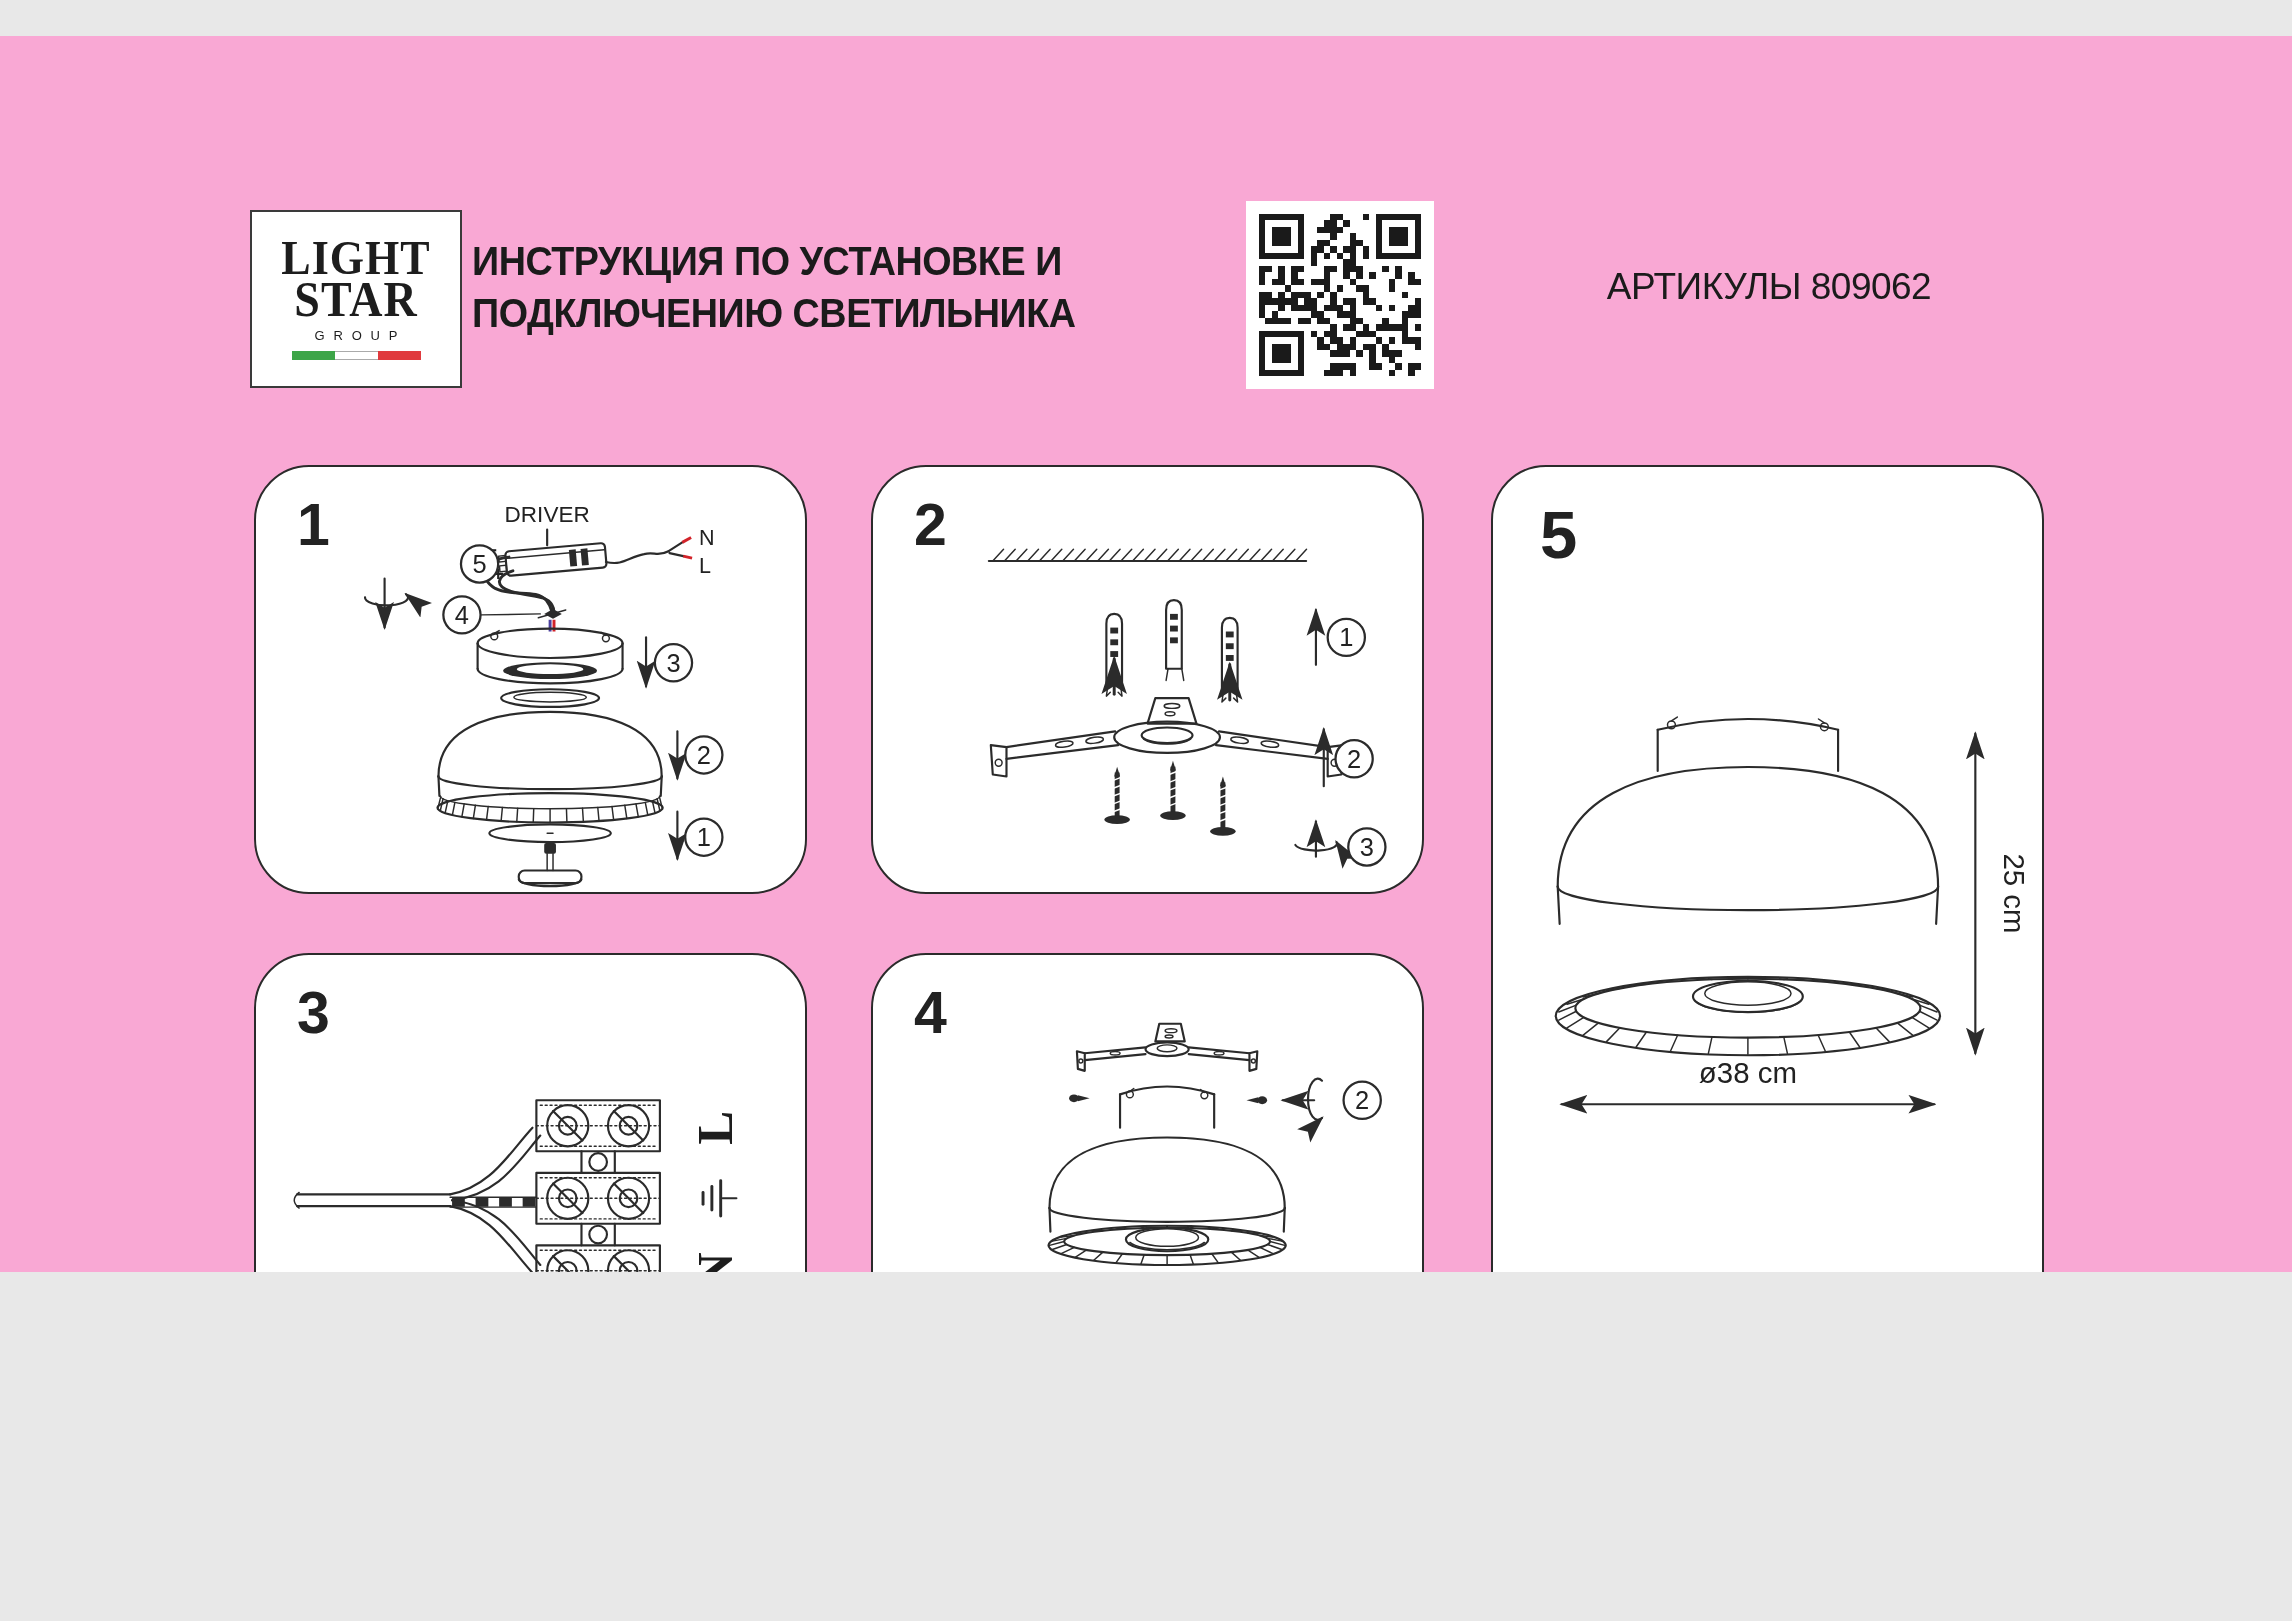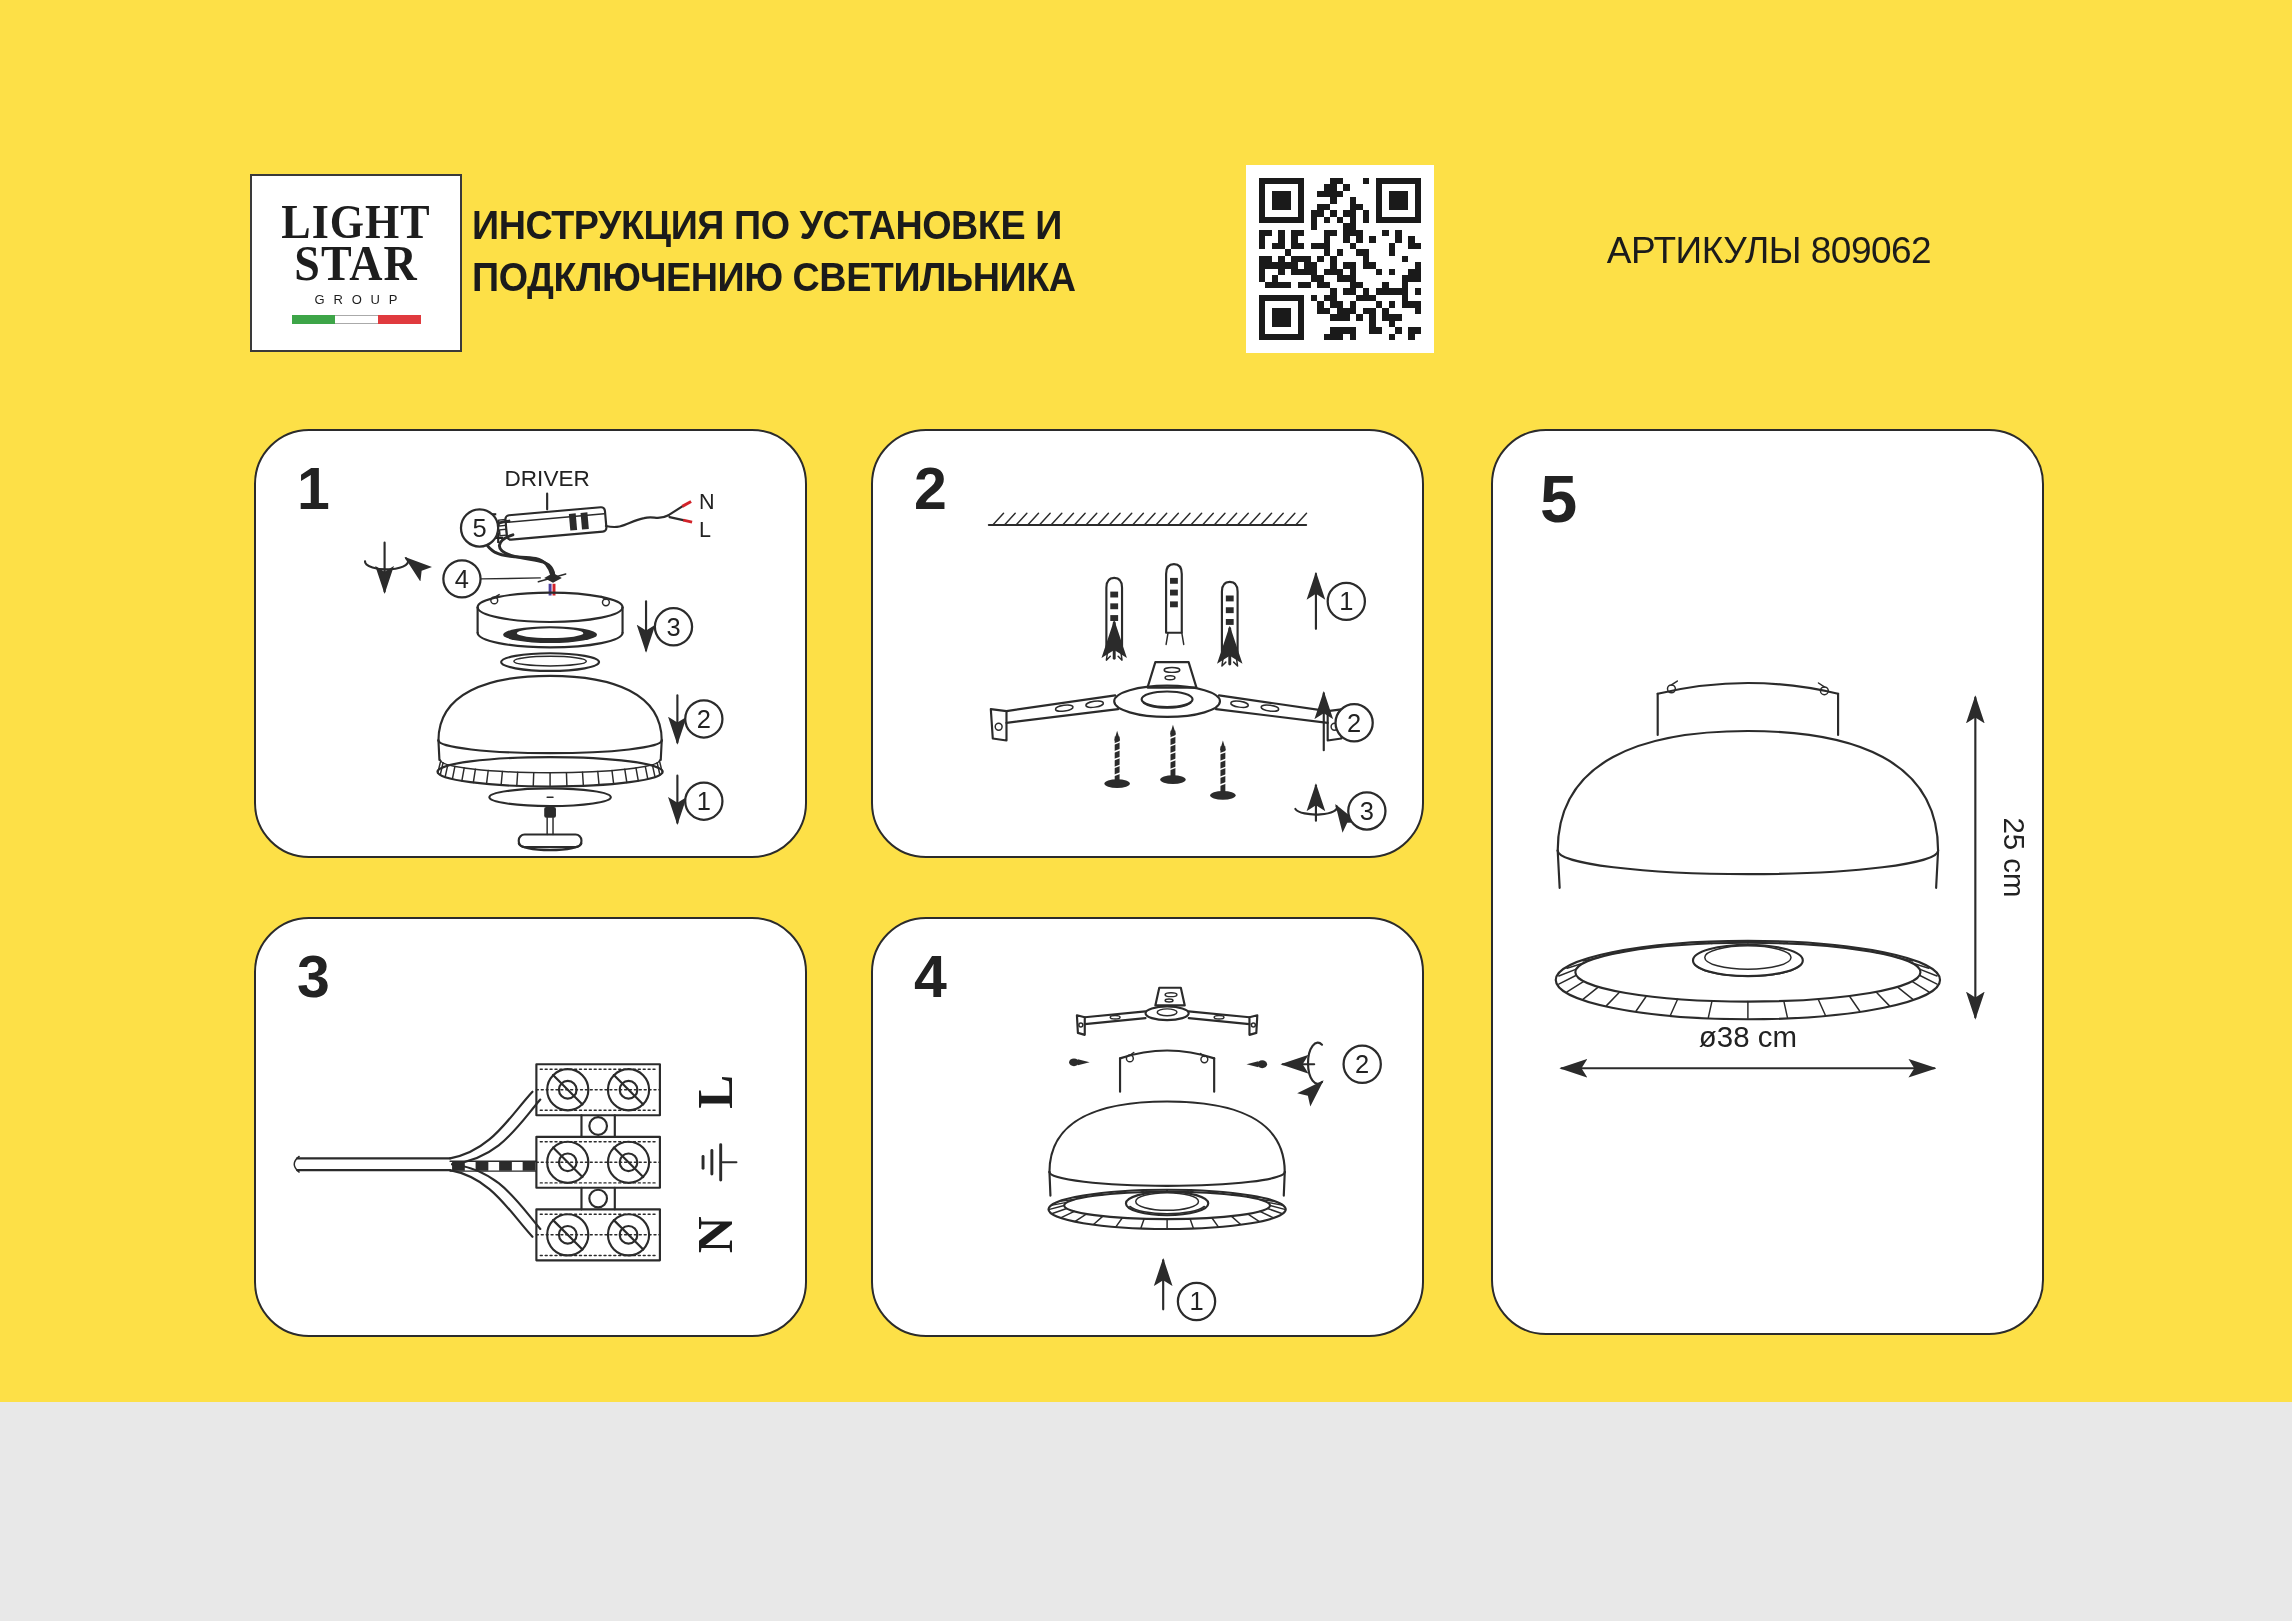--- a/index.html
+++ b/index.html
@@ -1,17 +1,17 @@
 <!DOCTYPE html>
 <html><head>
 <meta charset="utf-8">
 <style>
   html,body{margin:0;padding:0;background:#e8e8e8;}
-  .page{position:relative;width:2293px;height:1402px;background:#fde047;overflow:hidden;
-        font-family:"Liberation Sans", sans-serif;color:#222;}
+  .page{position:relative;width:2293px;height:1236px;background:#f9a8d4;overflow:hidden;
+        font-family:"Liberation Sans", sans-serif;color:#222;margin-top:36px;}
   
   .logo-box{position:absolute;left:250px;top:174px;width:208px;height:174px;border:2px solid #3a3a3a;
             display:flex;flex-direction:column;align-items:center;justify-content:center;background:#fff;}
   .logo-l1,.logo-l2{font-family:"Liberation Serif", serif;font-weight:700;line-height:.92;color:#1d1d1d;letter-spacing:1px;transform:scaleY(1.12);}
   .logo-l1{font-size:44px;}
   .logo-l2{font-size:46px;}
   .logo-l3{font-size:13px;letter-spacing:8.8px;margin-top:6.9px;margin-right:-8.8px;color:#1d1d1d;text-align:right;}
   .logo-flag{display:flex;margin-top:8.8px;width:129px;height:8.8px;}
   .logo-flag span{flex:1;}
   .title{position:absolute;left:472px;top:199px;font-weight:700;font-size:41px;line-height:52px;

